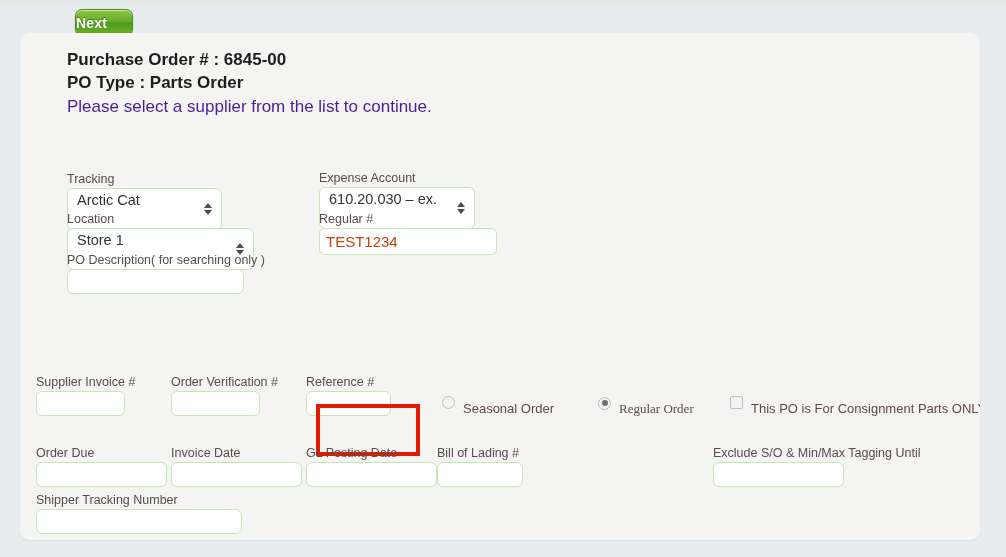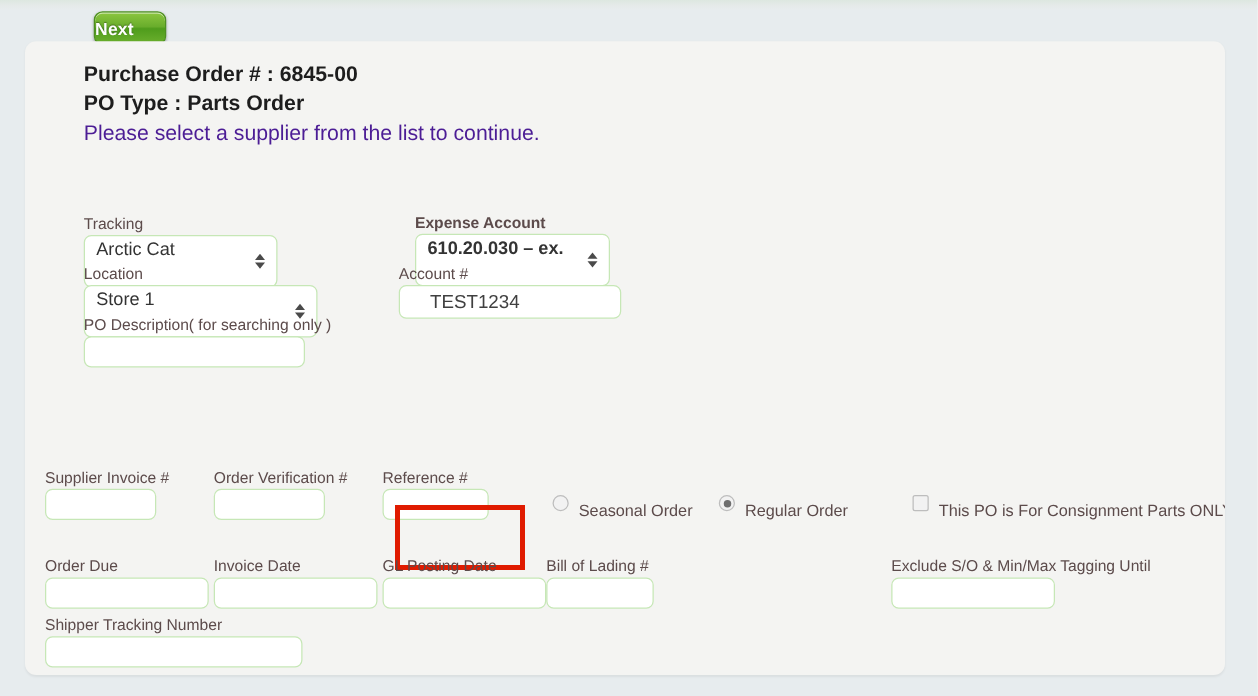--- a/index.html
+++ b/index.html
@@ -75,22 +75,22 @@
   }
   .txt {
     display: block;
     box-sizing: border-box;
     height: 25px;
     background: #ffffff;
     border: 1.5px solid #c6e7b6;
     border-radius: 6px;
     font-family: "Liberation Sans", sans-serif;
     font-size: 14px;
-    color: #404040;
-    padding: 0 24px;
+    color: #c2410c;
+    padding: 0 6px;
     outline: none;
   }
   .sel {
     box-sizing: border-box;
     height: 42px;
     background: #ffffff;
     border: 1.5px solid #c6e7b6;
     border-radius: 6px;
     position: relative;
     cursor: pointer;
@@ -200,30 +200,30 @@
       <span class="val">Store 1</span>
       <span class="arrows"></span>
     </div>
   </div>
 
   <div class="field" style="left:47px; top:220px;">
     <span class="lbl">PO Description( for searching only )</span>
     <input class="txt" style="width: 177px;" value="">
   </div>
 
-  <div class="field" style="left:312px; top:138px;font-weight:bold;">
+  <div class="field" style="left:299px; top:138px;">
     <span class="lbl">Expense Account</span>
     <div class="sel" style="width:156px;">
       <span class="val">610.20.030 – ex.</span>
       <span class="arrows"></span>
     </div>
   </div>
 
   <div class="field" style="left:299px; top:179px;">
-    <span class="lbl">Account #</span>
+    <span class="lbl">Regular #</span>
     <input class="txt" style="width: 178px; height: 27px; font-size: 15px;" value="TEST1234">
   </div>
 
   <div class="field" style="left:16px; top:342px;">
     <span class="lbl">Supplier Invoice #</span>
     <input class="txt" style="width: 89px;" value="">
   </div>
 
   <div class="field" style="left:151px; top:342px;">
     <span class="lbl">Order Verification #</span>
@@ -235,21 +235,21 @@
     <input class="txt" style="width: 85px;" value="">
   </div>
 
   <div id="reference-highlight"></div>
 
   <div class="radio-wrap" style="left:422px; top:356px;">
     <span class="radio-dot"></span>
     <span class="opt-label">Seasonal Order</span>
   </div>
 
-  <div class="radio-wrap" style="left:555px; top:356px;">
+  <div class="radio-wrap" style="left:578px; top:356px;font-family:Liberation Serif, serif;">
     <span class="radio-dot on"></span>
     <span class="opt-label">Regular Order</span>
   </div>
 
   <div class="check-wrap" style="left:710px; top:356px;">
     <span class="check-box"></span>
     <span class="opt-label">This PO is For Consignment Parts ONLY</span>
   </div>
 
   <div class="field" style="left:16px; top:413px;">

